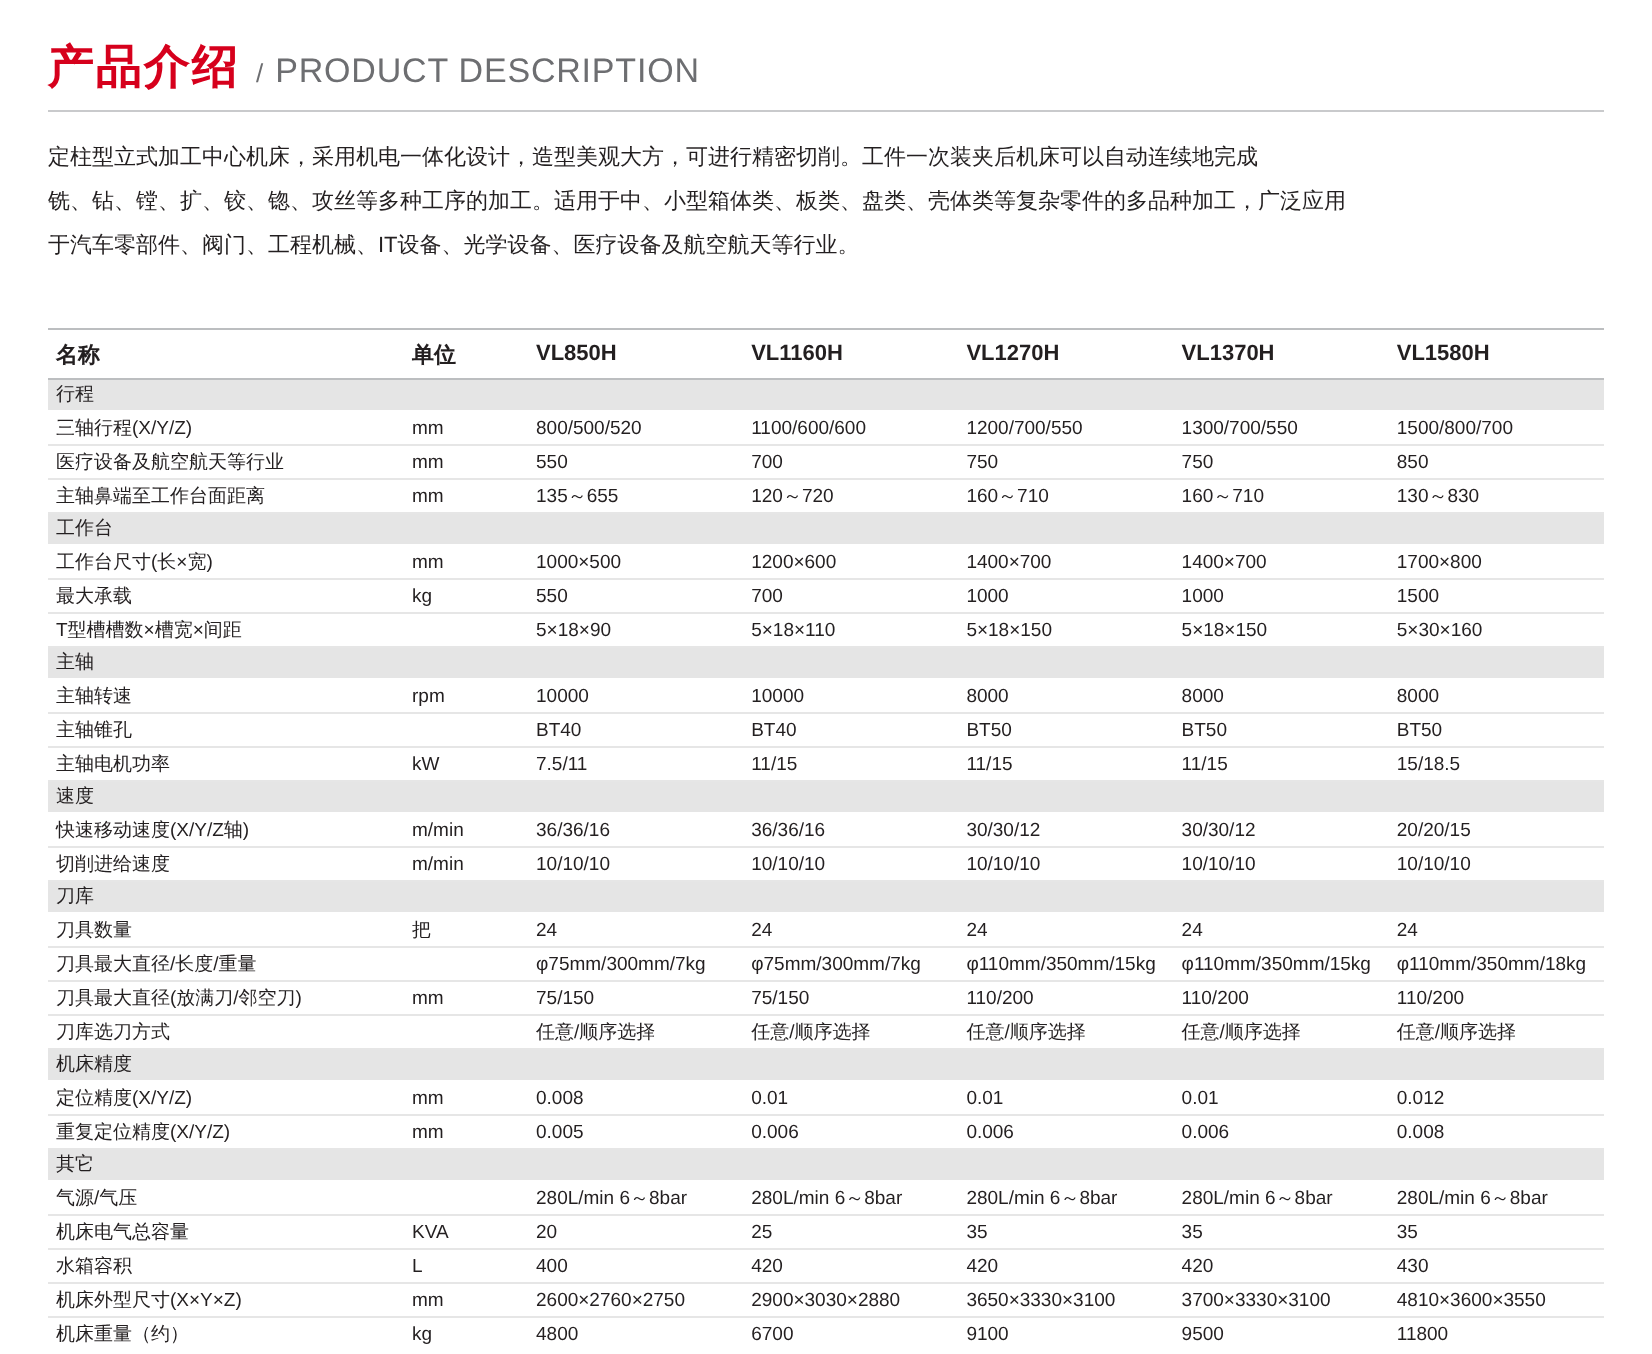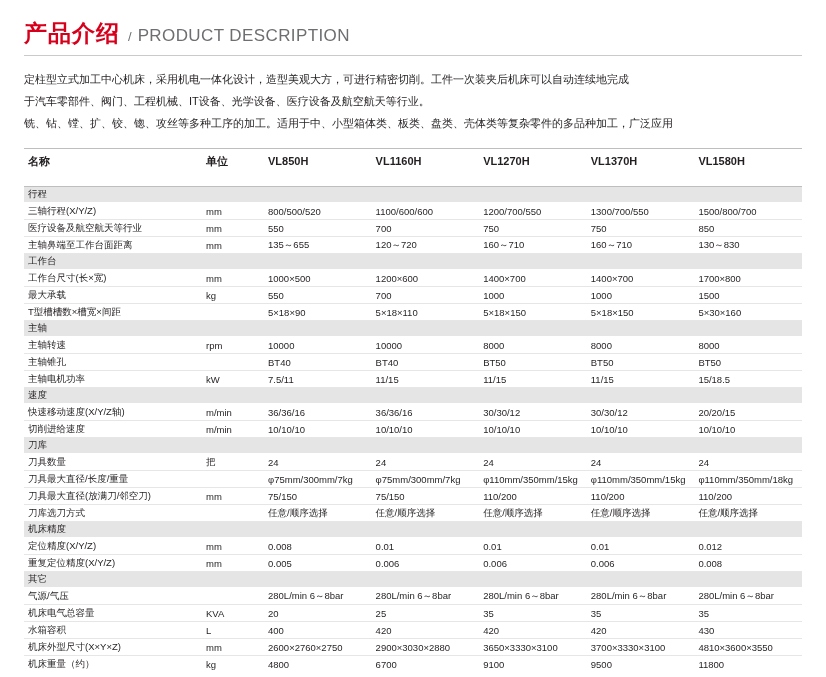--- a/index.html
+++ b/index.html
@@ -46,21 +46,21 @@
   }
   .rule {
     height: 1px;
     background: #c9cacc;
     margin: 4px 0 12px 0;
   }
   .intro {
     font-size: 11px;
     line-height: 2.0;
     color: #231f20;
-    margin-bottom: 14px;
+    margin-bottom: 30px;
   }
   .intro p { margin: 0; }
 
   
   table.spec {
     width: 100%;
     border-collapse: collapse;
     font-size: 9.5px;
     table-layout: fixed;
   }
@@ -70,21 +70,21 @@
 
   table.spec th, table.spec td {
     text-align: left;
     padding: 0;
     vertical-align: middle;
   }
   tr.head th {
     font-size: 11px;
     font-weight: bold;
     height: 24px;
-    padding: 0 2px 13px 4px;
+    padding: 0 2px 0 4px;
     border-top: 1px solid #bcbec0;
     border-bottom: 1px solid #bcbec0;
     color: #231f20;
   }
   tr.group td {
     background: #e5e5e5;
     height: 15px;
     font-size: 9.5px;
     font-weight: normal;
     padding: 0 4px;
@@ -111,22 +111,22 @@
   <div class="header">
     <span class="cn">产品介绍</span>
     <span class="sep">/</span>
     <span class="en">PRODUCT DESCRIPTION</span>
   </div>
 
   <div class="rule"></div>
 
   <div class="intro">
     <p>定柱型立式加工中心机床，采用机电一体化设计，造型美观大方，可进行精密切削。工件一次装夹后机床可以自动连续地完成</p>
+    <p>铣、钻、镗、扩、铰、锪、攻丝等多种工序的加工。适用于中、小型箱体类、板类、盘类、壳体类等复杂零件的多品种加工，广泛应用</p>
     <p>于汽车零部件、阀门、工程机械、IT设备、光学设备、医疗设备及航空航天等行业。</p>
-    <p>铣、钻、镗、扩、铰、锪、攻丝等多种工序的加工。适用于中、小型箱体类、板类、盘类、壳体类等复杂零件的多品种加工，广泛应用</p>
   </div>
 
   <table class="spec">
     <colgroup>
       <col class="c-name">
         <col class="c-unit">
       <col class="c-model">
         <col class="c-model">
         <col class="c-model">
         <col class="c-model">

